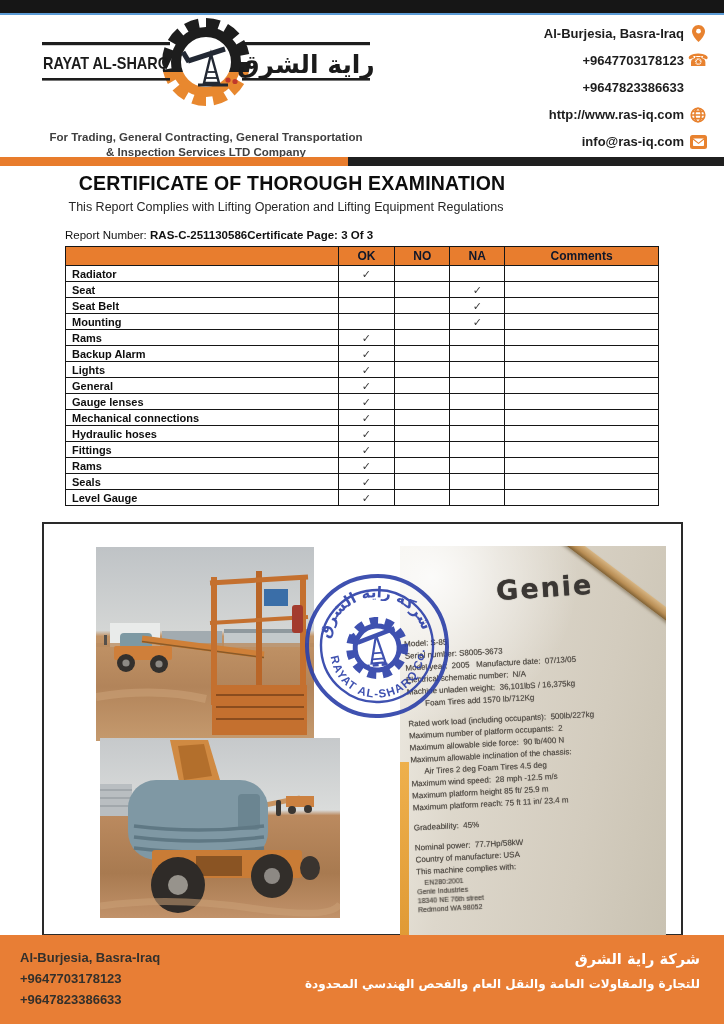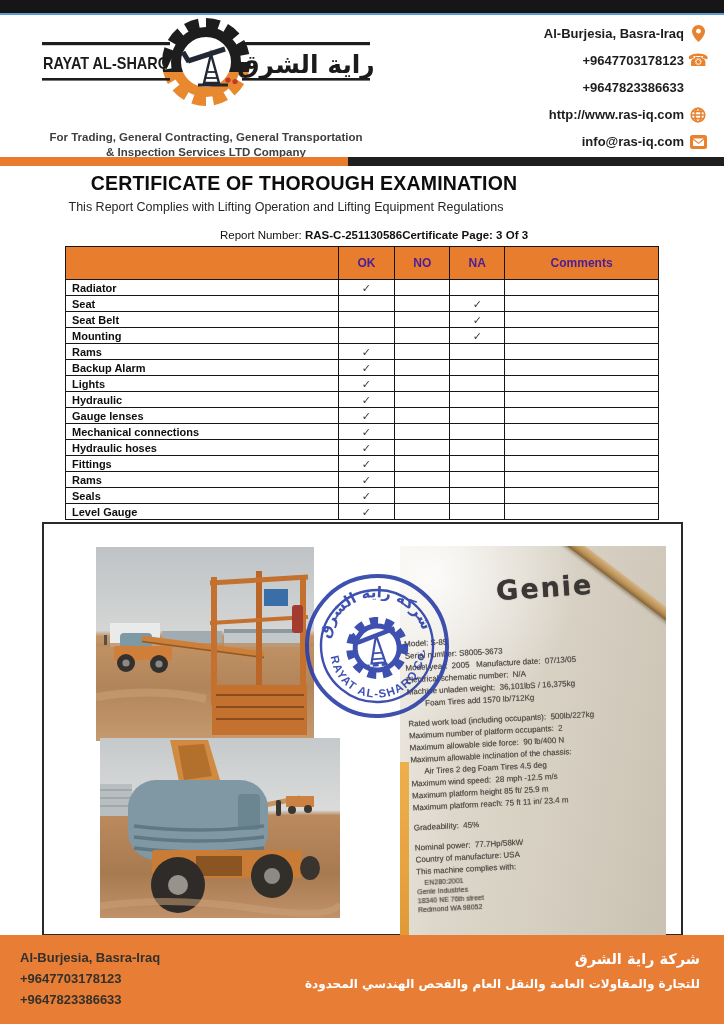--- a/index.html
+++ b/index.html
@@ -19,33 +19,33 @@
   .contact-text { font-size:13px; font-weight:bold; color:#1d1d1d; }
   .cicon { width:24px; display:flex; justify-content:center; align-items:center; margin-left:2px; }
   .phone-glyph { color:#e8822f; font-size:17px; font-family:"DejaVu Sans", sans-serif; line-height:1; }
 
   
   .divider { position:absolute; top:157px; left:0; width:724px; height:9px; display:flex; }
   .divider .seg-orange { width:348px; height:100%; background:#e87c2c; }
   .divider .seg-black { flex:1; height:100%; background:#1f1f1f; }
 
   
-  .title { position:absolute; top:172px; left:12px; width:584px; text-align:center; font-size:19.5px; font-weight:bold; color:#0d0d0d; letter-spacing:0.2px; }
+  .title { position:absolute; top:172px; left:0; width:584px; text-align:center; font-size:19.5px; font-weight:bold; color:#0d0d0d; letter-spacing:0.2px; }
   .subtitle { position:absolute; top:200px; left:0; width:572px; text-align:center; font-size:12.5px; font-weight:500; color:#262626; }
 
   
-  .report-row { position:absolute; top:229px; left:77px; width:594px; display:flex; justify-content:center; font-size:11.5px; color:#111; }
+  .report-row { position:absolute; top:229px; left:65px; width:594px; display:flex; justify-content:flex-start; font-size:11.5px; color:#111; }
   .report-label { font-weight:400; }
   .report-number { font-weight:700; }
   .page-info { font-weight:700; }
 
   
   table.checklist { position:absolute; top:246px; left:65px; width:594px; border-collapse:collapse; }
   table.checklist th, table.checklist td { border:1px solid #161616; }
-  table.checklist th { background:#e87d2e; color:#4c1d95; font-size:12px; font-weight:bold; height:33px; text-align:center; }
+  table.checklist th { background:#e87d2e; color:#0f172a; font-size:12px; font-weight:bold; height:19px; text-align:center; }
   table.checklist td { height:16px; font-size:11px; line-height:12px; }
   table.checklist td.item { font-weight:bold; padding:1px 6px; color:#0e0e0e; }
   table.checklist td.center { text-align:center; font-size:11px; color:#3a3a3a; }
   table.checklist td.comments { padding:1px 4px; }
 
   
   .photo-box { position:absolute; left:42px; top:522px; width:641px; height:414px; border:2px solid #2a2a2a; background:#fff; }
   .photo { position:absolute; overflow:hidden; }
   .photo1 { left:52px; top:23px; width:218px; height:194px;
     background:linear-gradient(180deg,#bfc3c6 0%,#d4d6d5 43%,#c29467 46%,#b2845a 72%,#c59a6e 100%); }
@@ -247,21 +247,21 @@
           <td class="comments"></td>
         </tr>
         <tr>
           <td class="item">Lights</td>
           <td class="center">✓</td>
           <td class="center"></td>
           <td class="center"></td>
           <td class="comments"></td>
         </tr>
         <tr>
-          <td class="item">Hydraulic</td>
+          <td class="item">General</td>
           <td class="center">✓</td>
           <td class="center"></td>
           <td class="center"></td>
           <td class="comments"></td>
         </tr>
         <tr>
           <td class="item">Gauge lenses</td>
           <td class="center">✓</td>
           <td class="center"></td>
           <td class="center"></td>

